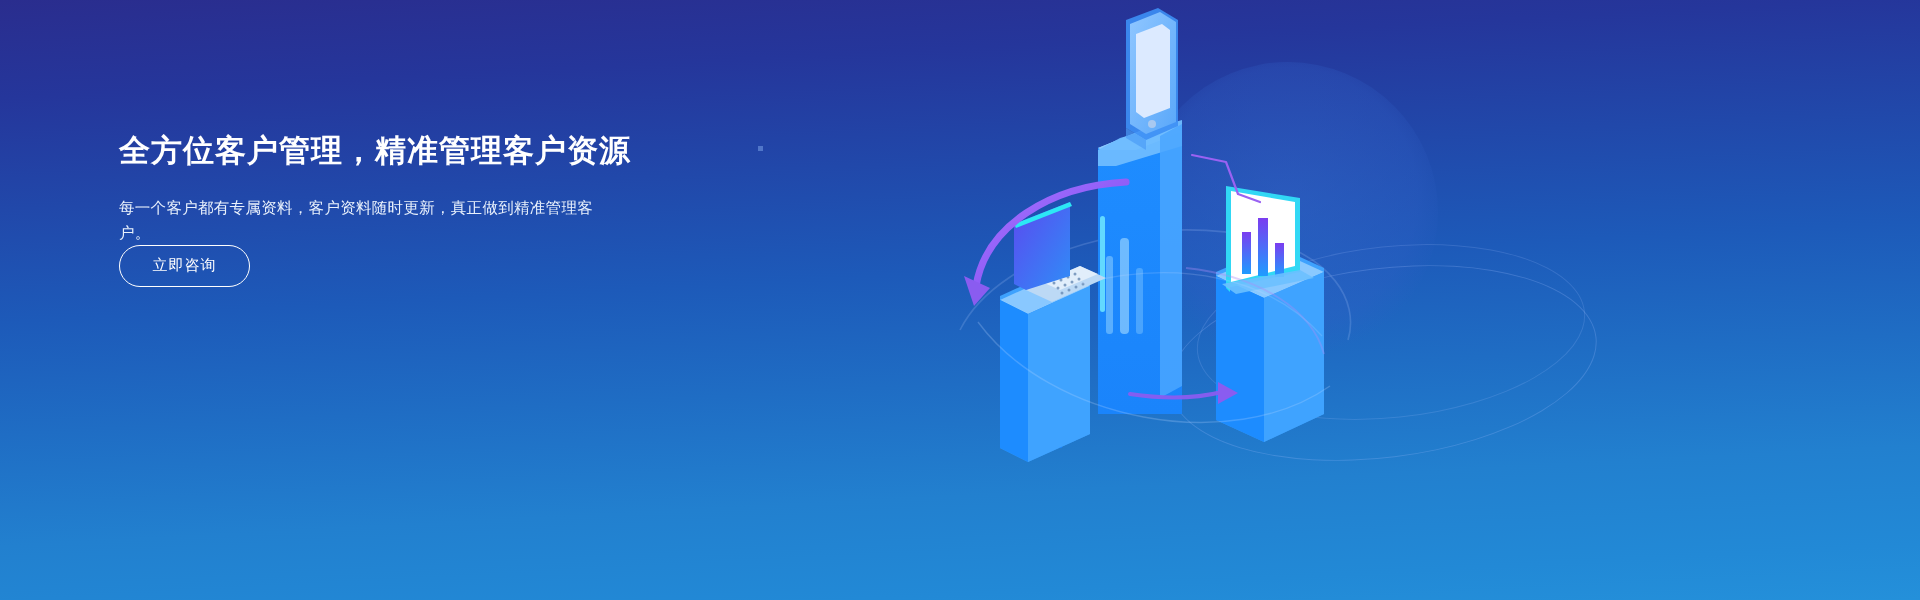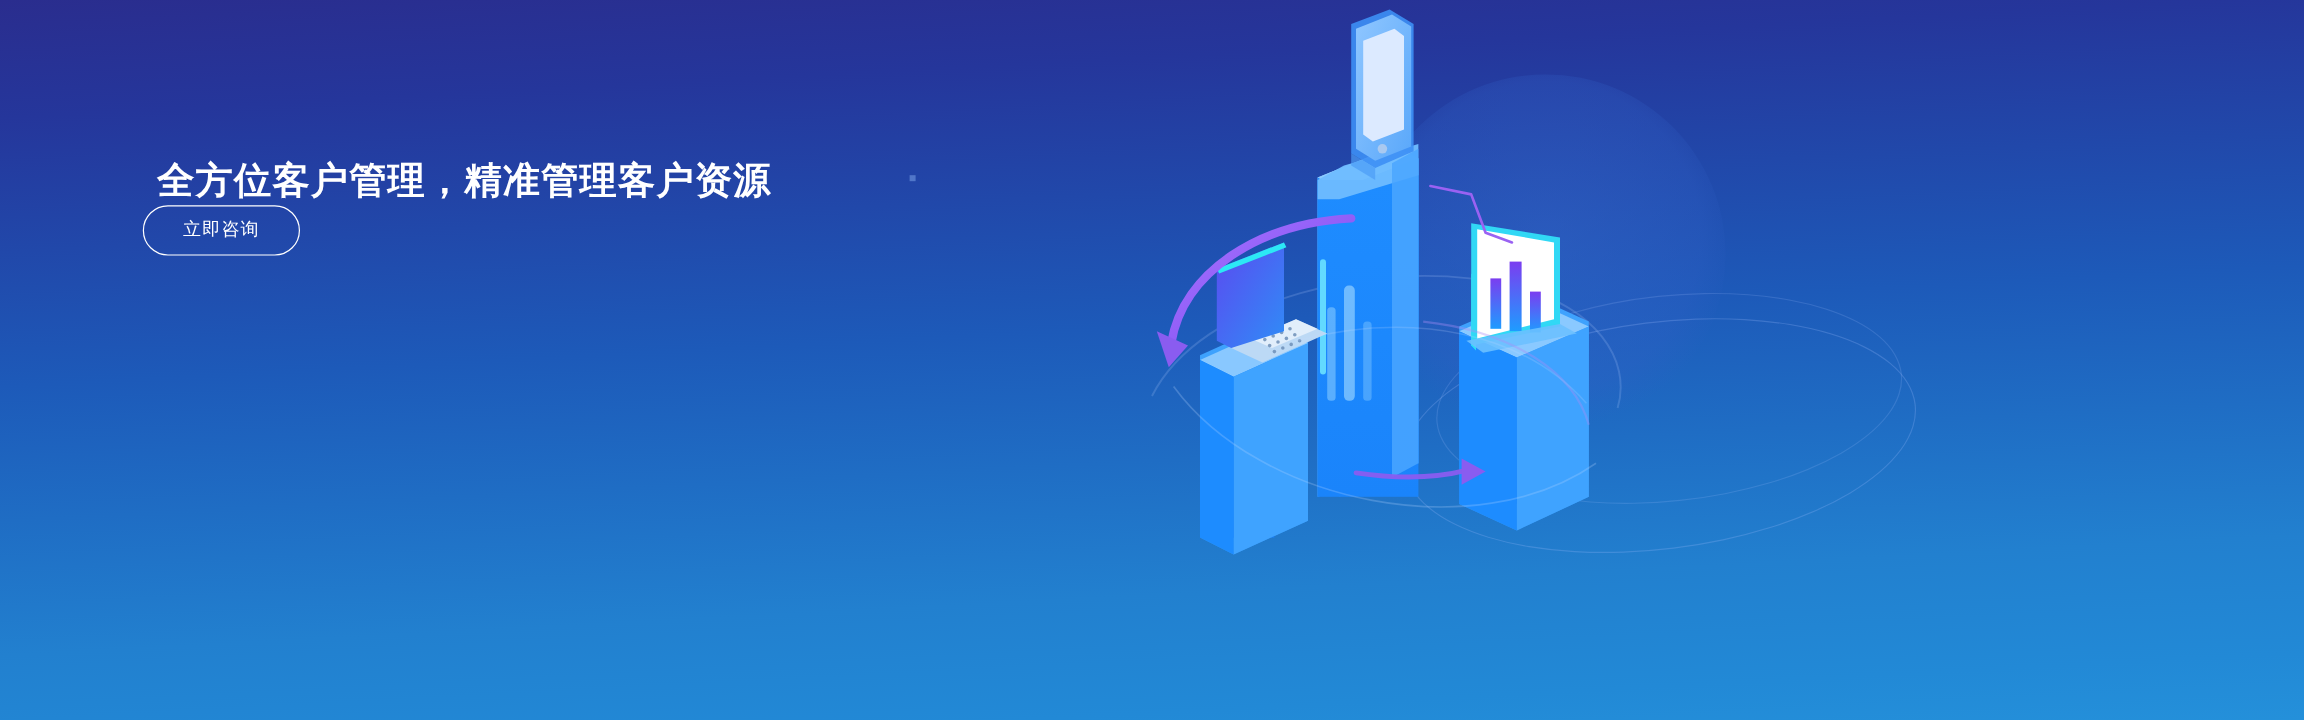--- a/index.html
+++ b/index.html
@@ -66,21 +66,20 @@
     left:119px; top:132px;
     width:620px;
   }
   .headline{
     font-size:31px;
     font-weight:bold;
     color:#ffffff;
     letter-spacing:1px;
     line-height:1.25;
     white-space:nowrap;
-    margin-left:12px;
   }
   .subtitle{
     margin-top:24px;
     font-size:15.5px;
     color:#e9f1fc;
     line-height:1.62;
     width:480px;
     letter-spacing:.3px;
   }
   .cta{
@@ -111,20 +110,21 @@
 
 <div class="banner">
 
   <div class="bg-circle bg-circle-big"></div>
   <div class="bg-ellipse"></div>
   <div class="bg-ellipse-2"></div>
   <div class="bg-speck"></div>
 
   <div class="copy">
     <h1 class="headline">全方位客户管理，精准管理客户资源</h1>
+    <p class="subtitle">每一个客户都有专属资料，客户资料随时更新，真正做到精准管理客户。</p>
     <button class="cta">立即咨询</button>
   </div>
 
   <div class="illus">
     <svg width="520" height="600" viewBox="0 0 520 600" xmlns="http://www.w3.org/2000/svg">
       <defs>
         <linearGradient id="pedFront" x1="0" y1="0" x2="0" y2="1">
           <stop offset="0%" stop-color="#1d8cff"></stop>
           <stop offset="100%" stop-color="#1a7ff5"></stop>
         </linearGradient>

